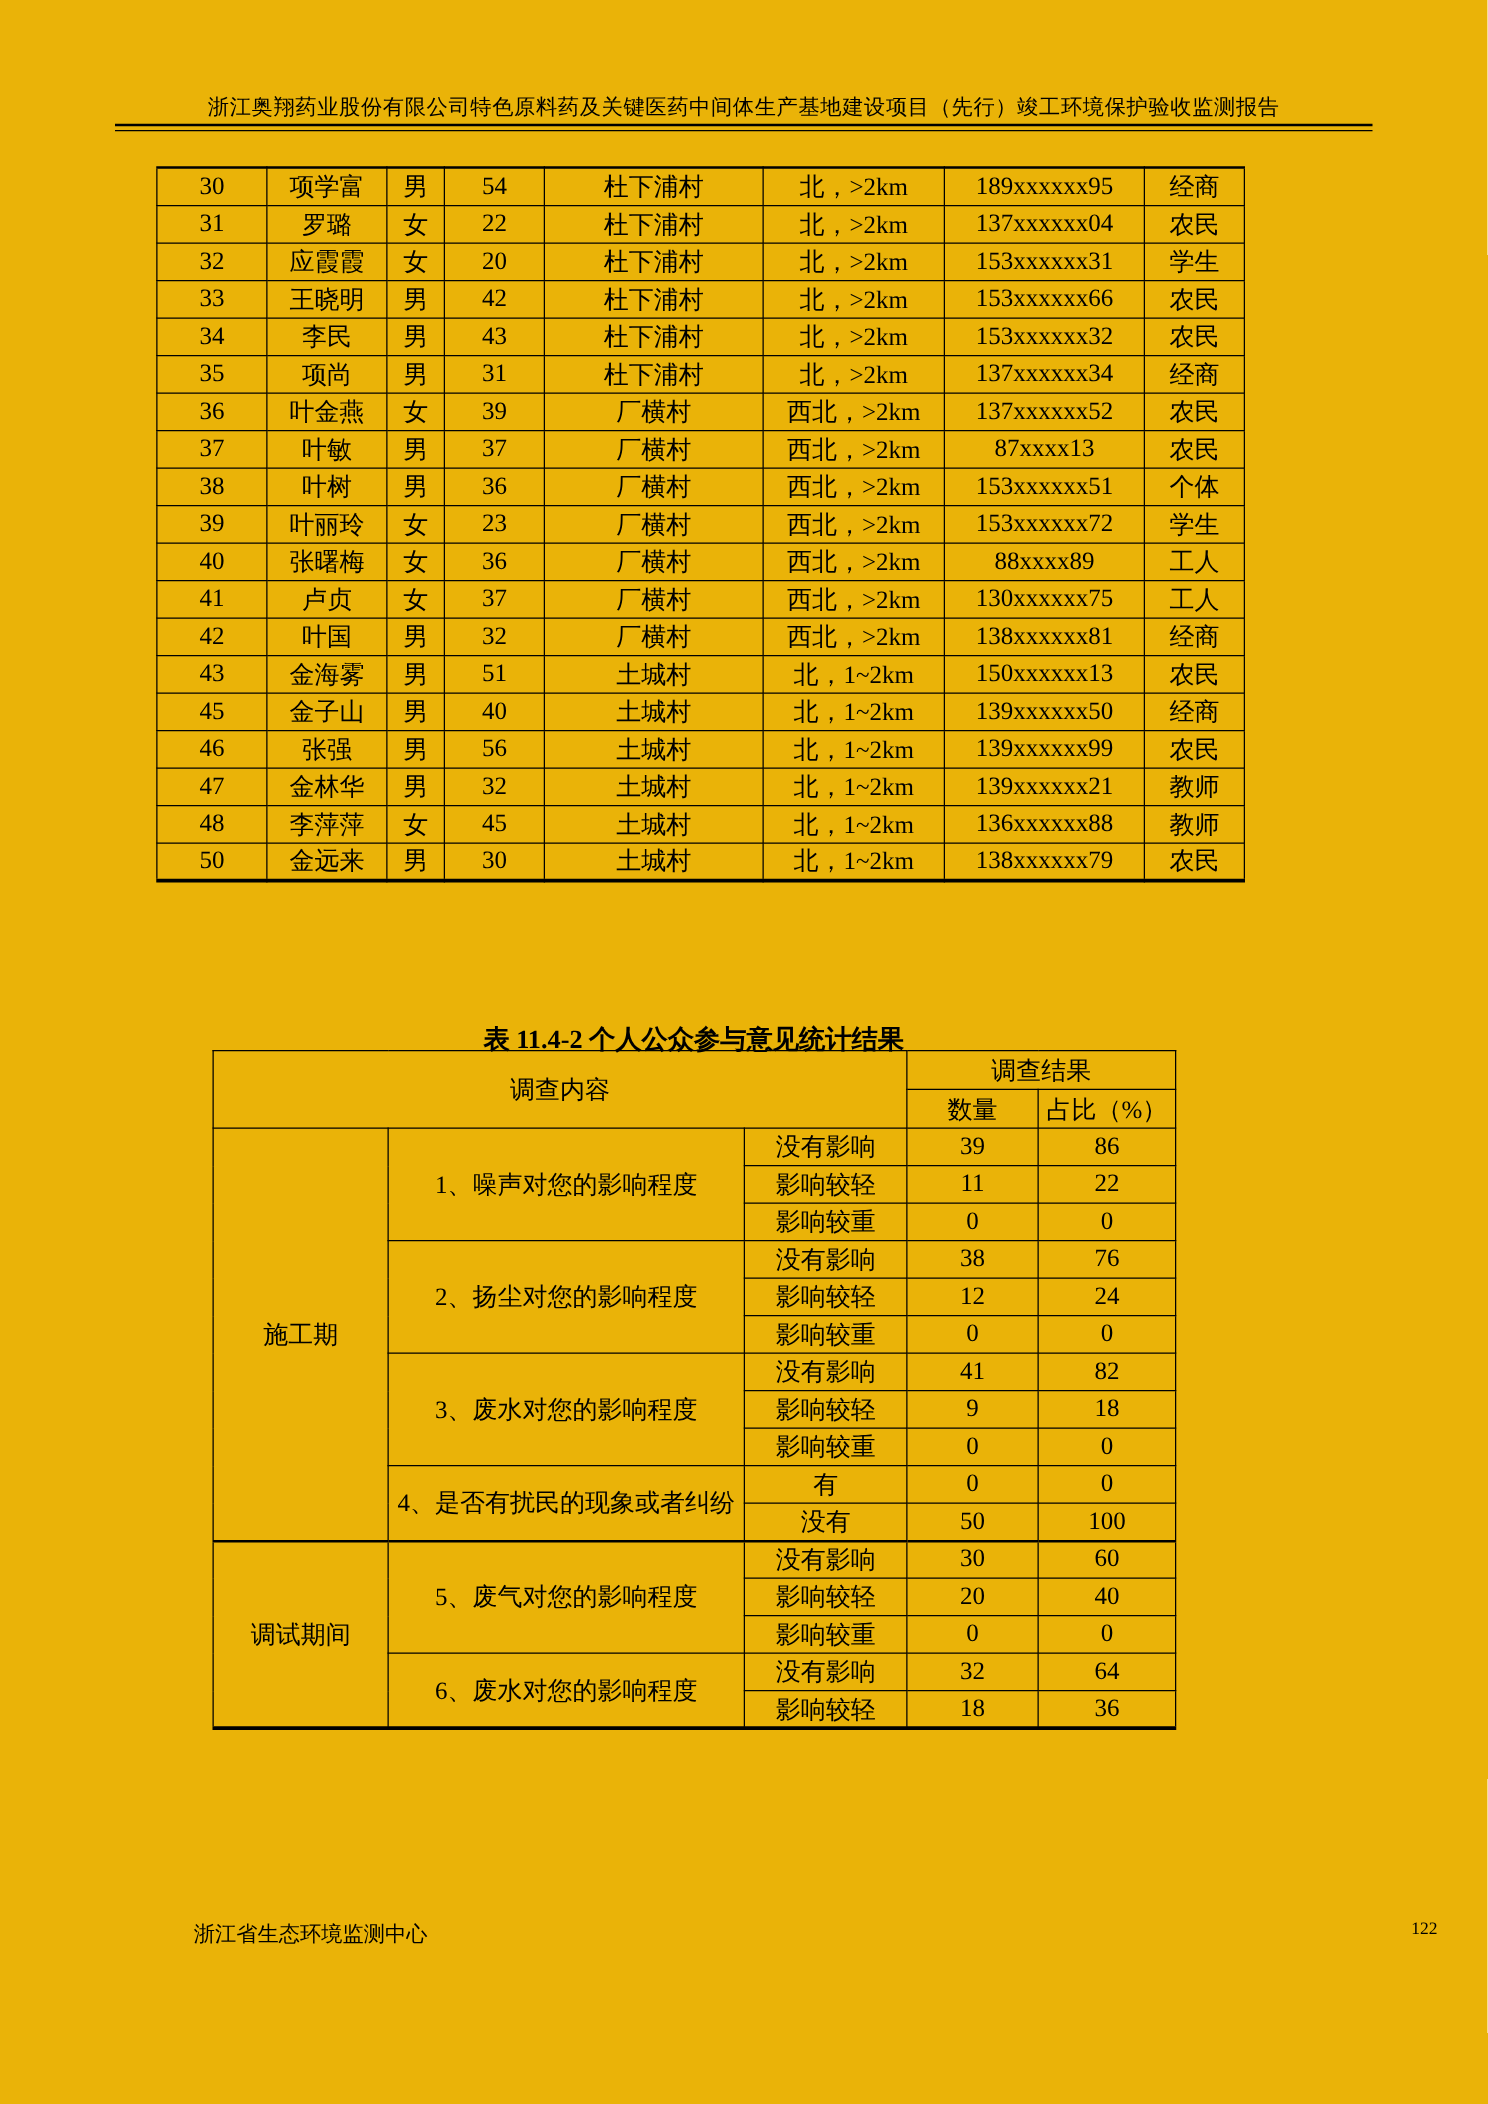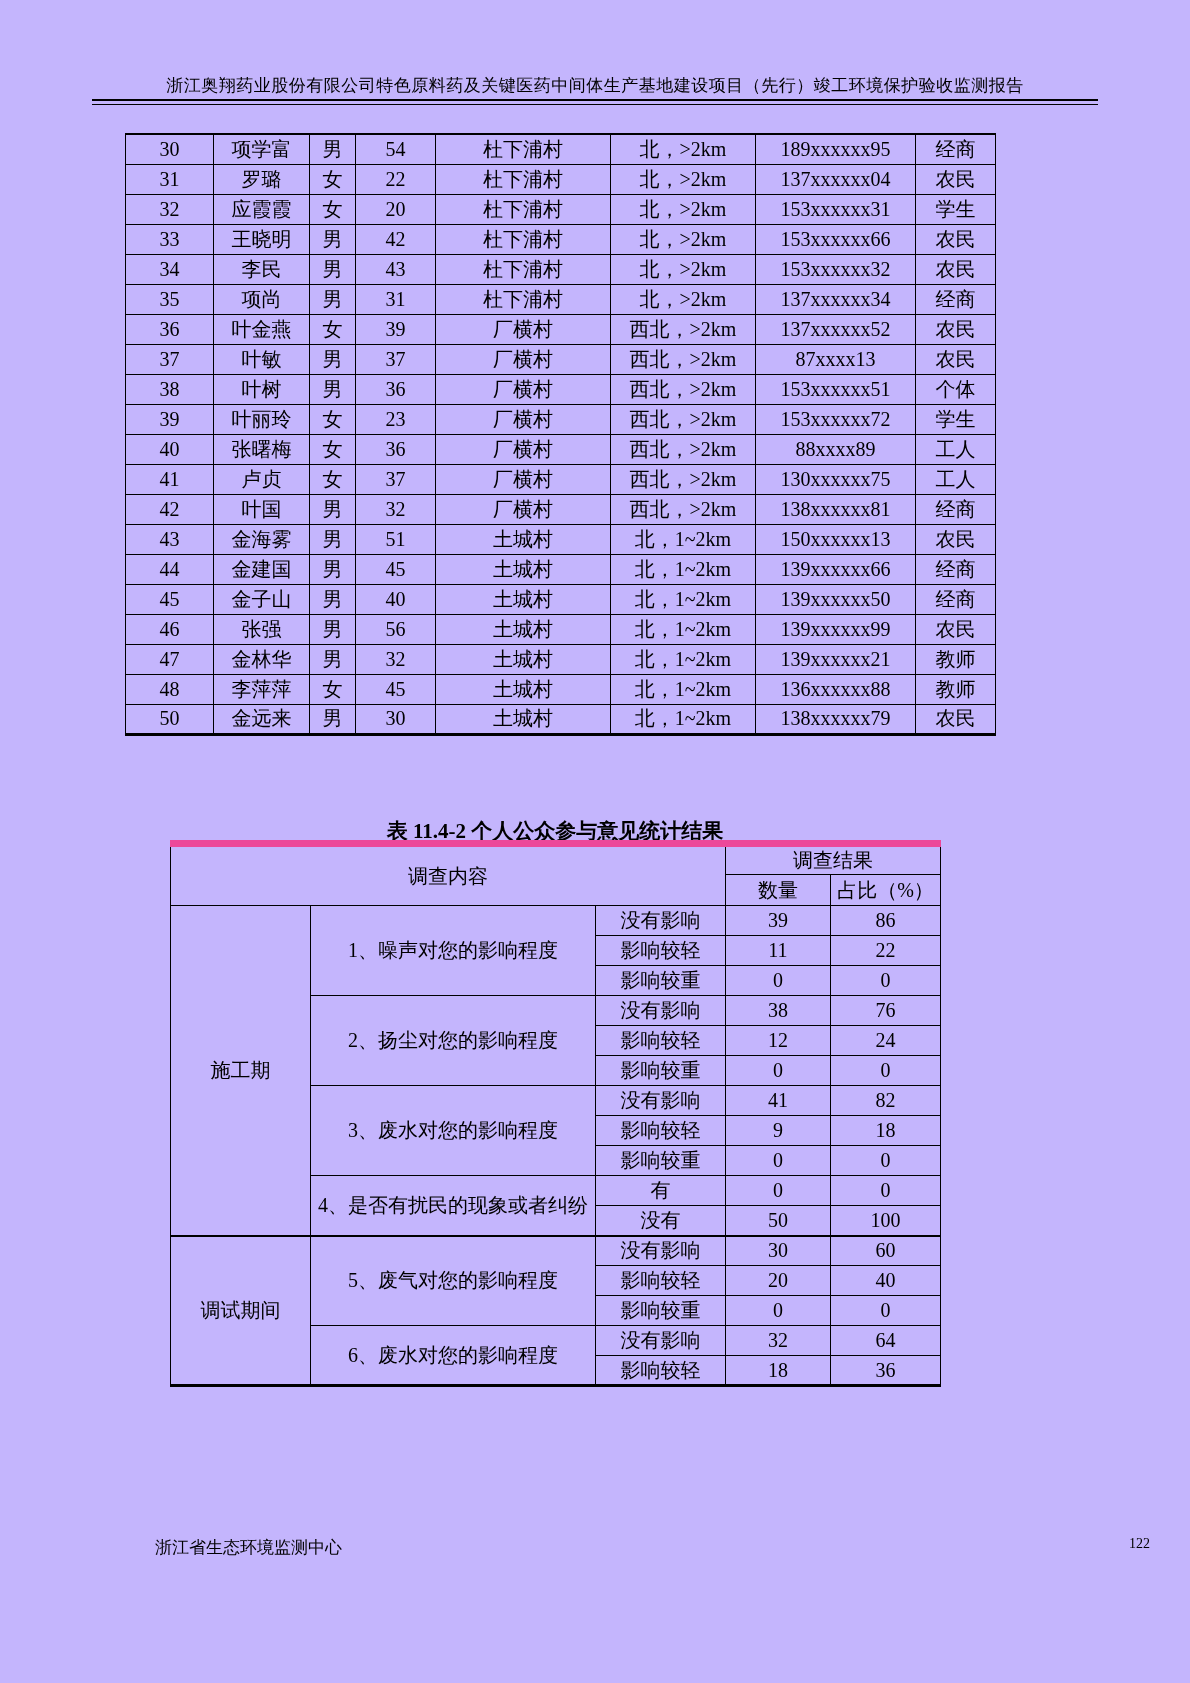--- a/index.html
+++ b/index.html
@@ -2,21 +2,21 @@
 <html><head>
 <meta charset="utf-8">
 <style>
   * { margin:0; padding:0; box-sizing:border-box; }
   html,body { background:#ffffff; }
   body {
     width:1190px; height:1683px; position:relative;
     font-family:"Liberation Serif","DejaVu Serif",serif;
     color:#000;
   }
-  .page { position:absolute; left:0; top:0; width:1190px; height:1683px; background:#c4b5fd; overflow:hidden; }
+  .page { position:absolute; left:0; top:0; width:1190px; height:1683px; background:#eab308; overflow:hidden; }
 
   .page-header {
     position:absolute; top:74px; left:15px; width:1160px;
     text-align:center; font-size:17px; letter-spacing:0.5px; white-space:nowrap;
   }
   .rule { position:absolute; left:92px; width:1006px; background:#000; }
   .rule-thick { top:99px; height:2px; }
   .rule-thin  { top:104px; height:1px; }
 
   table { border-collapse:collapse; table-layout:fixed;padding-left:19px; }
@@ -33,21 +33,21 @@
   }
 
   .table2-title {
     position:absolute; top:817px; left:170px; width:770px;
     text-align:center; font-weight:bold; font-size:21px; white-space:nowrap;
   }
 
   .survey {
     position:absolute; left:170px; top:840px; width:770px;
     font-size:20px;
-    border-top:7px solid #ec4899; border-bottom:3px solid #000;
+    border-top:1px solid #ec4899; border-bottom:3px solid #000;
   }
   .survey td {
     border:1px solid #000; height:30px;
     text-align:center; vertical-align:middle; white-space:nowrap;
   }
   .survey thead td { height:31px; }
   .survey tr.group-start td { border-top:2px solid #000; }
 
   .footer-left {
     position:absolute; top:1536px; left:155px;
@@ -211,30 +211,20 @@
         </tr>
         <tr>
           <td>43</td>
           <td>金海雾</td>
           <td>男</td>
           <td>51</td>
           <td>土城村</td>
           <td>北，1~2km</td>
           <td>150xxxxxx13</td>
           <td>农民</td>
-        </tr>
-        <tr>
-          <td>44</td>
-          <td>金建国</td>
-          <td>男</td>
-          <td>45</td>
-          <td>土城村</td>
-          <td>北，1~2km</td>
-          <td>139xxxxxx66</td>
-          <td>经商</td>
         </tr>
         <tr>
           <td>45</td>
           <td>金子山</td>
           <td>男</td>
           <td>40</td>
           <td>土城村</td>
           <td>北，1~2km</td>
           <td>139xxxxxx50</td>
           <td>经商</td>

